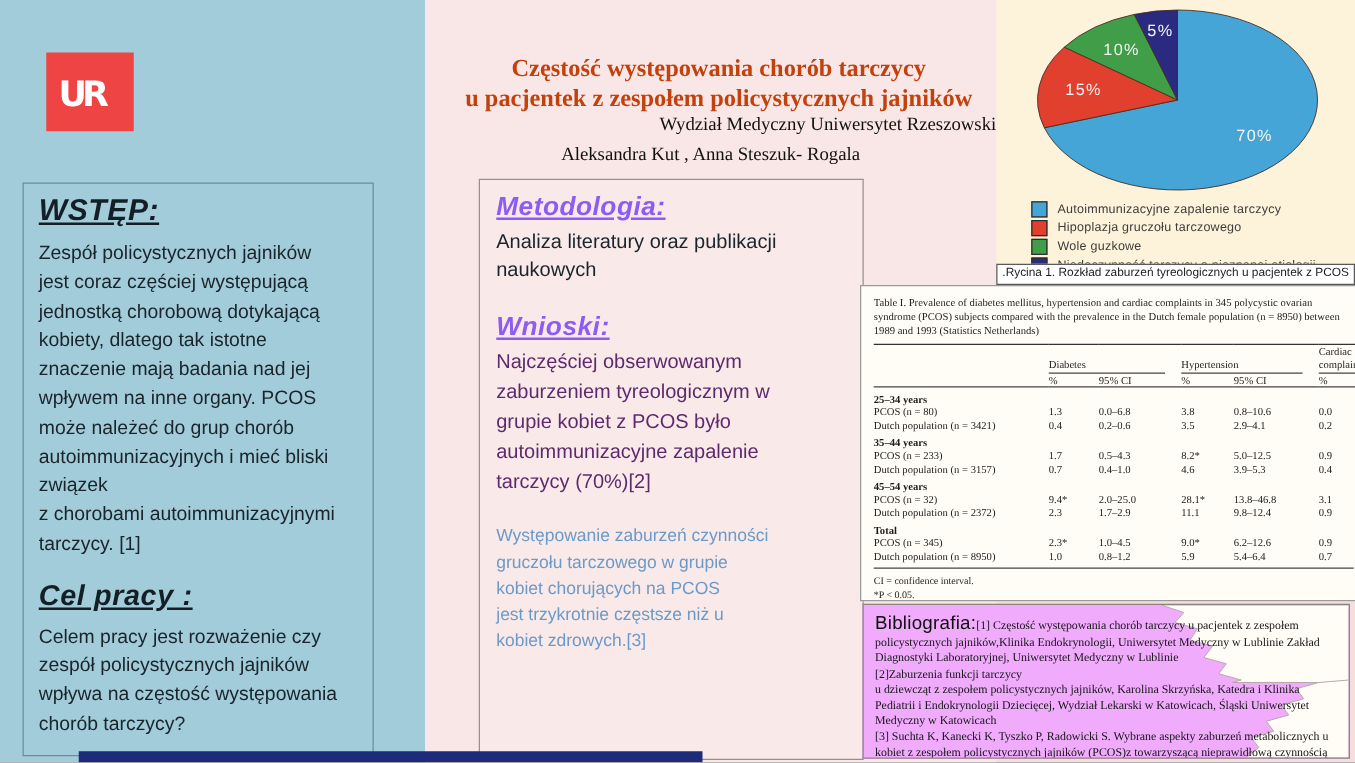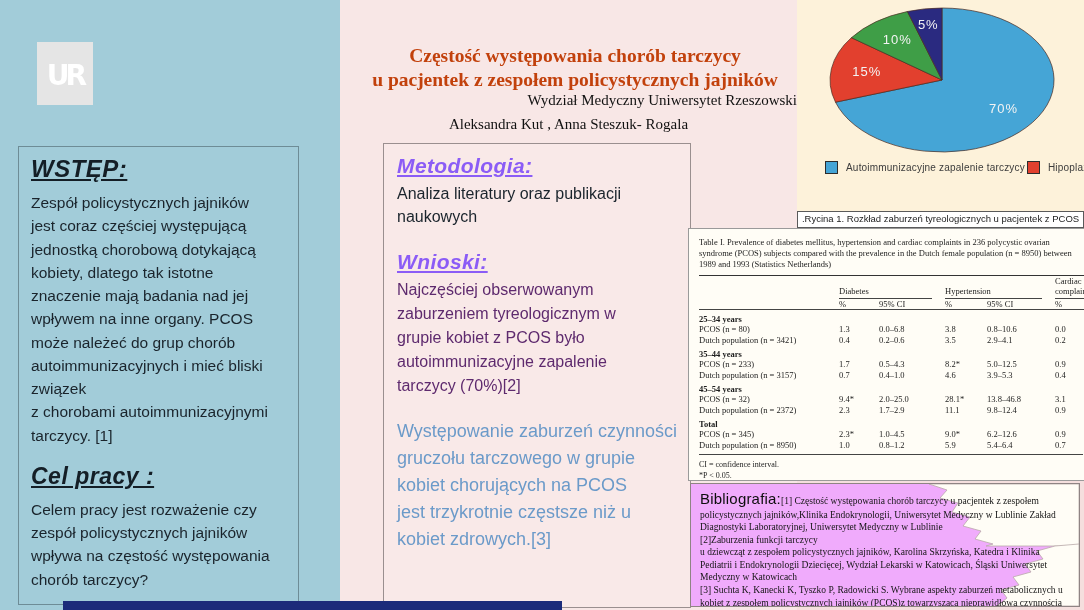--- a/index.html
+++ b/index.html
@@ -3,21 +3,21 @@
 <meta charset="utf-8">
 <style>
   html,body{margin:0;padding:0;background:#888;}
   .stage{position:relative;width:1084px;height:610px;overflow:hidden;
          background:#f5dfde;font-family:"Liberation Sans","DejaVu Sans",sans-serif;}
   .abs{position:absolute;box-sizing:border-box;}
   .pre{white-space:pre-line;}
 
   
   .col-left{left:0;top:0;width:340px;height:610px;background:#a2ccd9;}
-  .logo{left:37px;top:42px;width:56px;height:63px;background:#e5e5e5;}
+  .logo{left:37px;top:42px;width:70px;height:63px;background:#ef4444;}
   .intro-box{left:18px;top:146px;width:281px;height:459px;border:1.5px solid #6e8c96;
              padding:8px 12px;background:#a2ccd9;}
   .box-heading{font-style:italic;font-weight:bold;font-size:24px;letter-spacing:.5px;
                text-decoration:underline;color:#141e26;margin:0 0 8px 0;}
   .box-heading.small{font-size:23px;margin-top:16px;}
   .body-text{font-size:15.5px;line-height:1.5;color:#1a242c;margin:0;}
 
   
   .col-mid{left:340px;top:0;width:457px;height:610px;background:#f8e7e6;}
   .title{left:340px;top:44px;width:457px;text-align:center;
@@ -26,25 +26,25 @@
   .affil{left:340px;top:92px;width:457px;text-align:right;
          font-family:"Liberation Serif","DejaVu Serif",serif;font-size:15px;color:#111;}
   .authors{left:340px;top:116px;width:457px;text-align:center;
          font-family:"Liberation Serif","DejaVu Serif",serif;font-size:15px;color:#111;}
   .mid-box{left:383px;top:143px;width:308px;height:465px;border:1.5px solid #9a8f8f;
            padding:10px 13px;background:#f9e9e8;}
   .mid-heading{font-style:italic;font-weight:bold;font-size:21px;letter-spacing:.4px;
                text-decoration:underline;color:#8b5cf6;margin:0 0 4px 0;}
   .mid-text{font-size:16px;line-height:1.45;color:#1a242c;margin:0 0 22px 0;}
   .concl-1{font-size:16px;line-height:1.5;margin:0 0 20px 0;}
-  .concl-2{font-size:18px;line-height:1.5;margin:0;}
+  .concl-2{font-size:14px;line-height:1.5;margin:0;}
 
   
   .pie-panel{left:797px;top:0;width:287px;height:211px;background:#fdf2da;}
-  .legend{left:825px;top:161px;width:255px;display:flex;flex-direction:row;gap:2px;}
+  .legend{left:825px;top:161px;width:255px;display:flex;flex-direction:column;gap:2px;}
   .legend-row{display:flex;align-items:center;gap:8px;}
   .legend-swatch{width:11px;height:11px;border:1px solid #2c2c2c;flex:0 0 auto;}
   .legend-label{font-size:10px;color:#3c3c3c;letter-spacing:.2px;white-space:nowrap;}
   .fig-caption{left:797px;top:211px;width:287px;height:17px;background:#ffffff;
                border:1px solid #5a5a5a;font-size:9.5px;line-height:14px;text-align:center;
                color:#1b1b1b;overflow:hidden;}
 
   
   .table-panel{left:688px;top:228px;width:400px;height:253px;background:#fffdf6;
                border:1px solid #9a9a9a;padding:8px 4px 0 10px;overflow:hidden;
@@ -155,21 +155,21 @@
         <span class="legend-label">Wole guzkowe</span>
       </div>
       <div class="legend-row">
         <span class="legend-swatch" style="background: rgb(42, 42, 128);"></span>
         <span class="legend-label">Niedoczynność tarczycy o nieznanej etiologii</span>
       </div>
     </div>
   <div class="abs fig-caption">.Rycina 1. Rozkład zaburzeń tyreologicznych u pacjentek z PCOS</div>
 
   <div class="abs table-panel">
-    <p class="tbl-caption">Table I. Prevalence of diabetes mellitus, hypertension and cardiac complaints in 236 polycystic ovarian syndrome (PCOS) subjects compared with the prevalence in the Dutch female population (n = 8950) between 1989 and 1993 (Statistics Netherlands)</p>
+    <p class="tbl-caption">Table I. Prevalence of diabetes mellitus, hypertension and cardiac complaints in 345 polycystic ovarian syndrome (PCOS) subjects compared with the prevalence in the Dutch female population (n = 8950) between 1989 and 1993 (Statistics Netherlands)</p>
     <table class="prev" id="prev-table">
       <colgroup>
         <col style="width:140px">
           <col style="width:40px">
           <col style="width:66px">
         <col style="width:42px">
           <col style="width:68px">
           <col style="width:48px">
       </colgroup>
       <thead id="prev-head">

